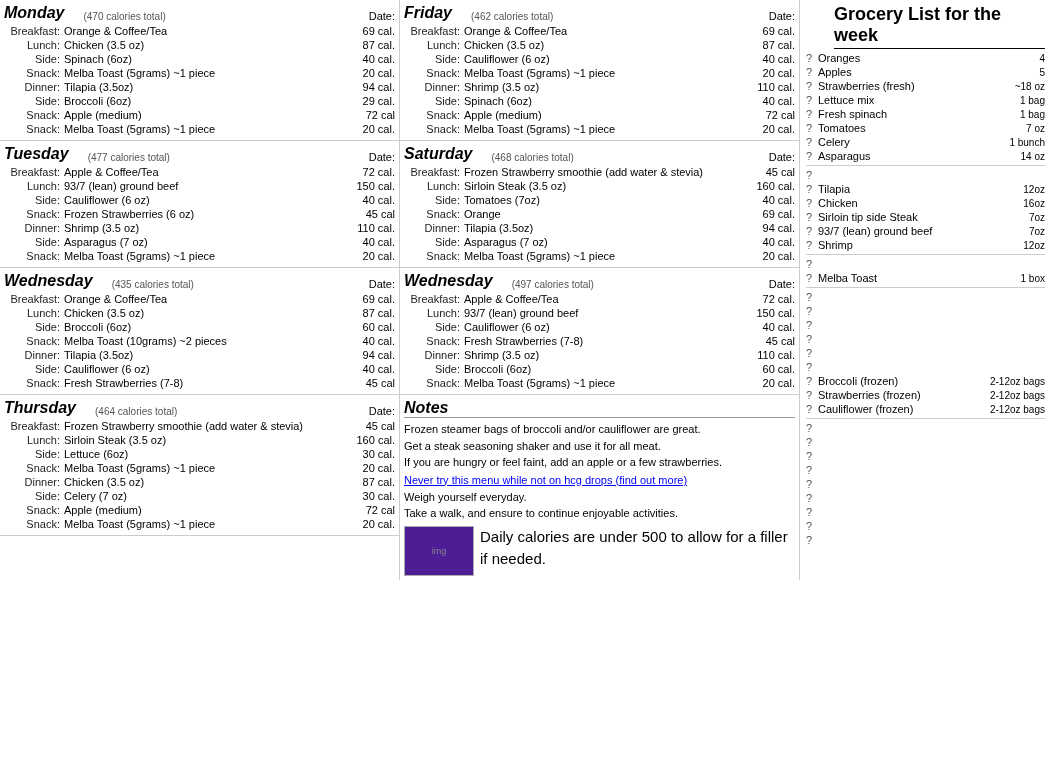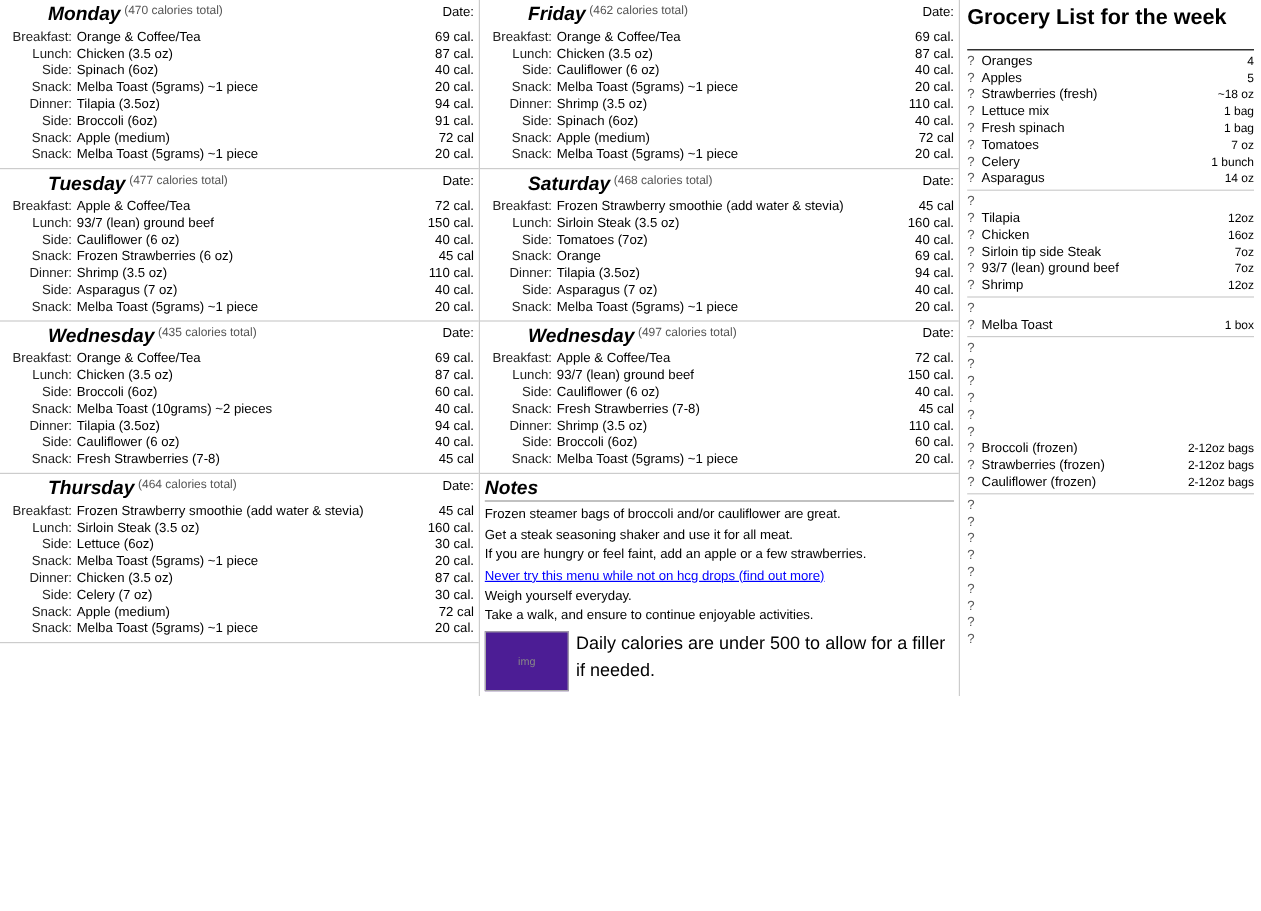--- a/index.html
+++ b/index.html
@@ -25,24 +25,23 @@
     .right-col {
       width: 251px;
       padding: 4px 6px;
     }
     .day-section {
       border-bottom: 1px solid #ccc;
       padding: 2px 4px 4px 4px;
     }
     .day-header {
       display: flex;
-      align-items: flex-start;
-      gap: 3px;
+      align-items: flex-end;
+      gap: 19px;
       padding: 2px 0;
-      margin-left: 36px;
     }
     .day-title {
       font-size: 16px;
       font-weight: bold;
       font-style: italic;
     }
     .day-calories {
       font-size: 10px;
       color: #555;
     }
@@ -70,22 +69,23 @@
     .meal-cal {
       text-align: right;
       min-width: 55px;
       font-size: 11px;
     }
     
     .grocery-title {
       font-size: 18px;
       font-weight: bold;
       border-bottom: 1px solid #000;
-      padding-bottom: 16px;
+      padding-bottom: 2px;
       margin-bottom: 2px;
+      margin-left: 28px;
     }
     .grocery-row {
       display: flex;
       align-items: baseline;
       padding: 1px 0;
       font-size: 11px;
     }
     .grocery-q {
       width: 12px;
       color: #555;
@@ -181,21 +181,21 @@
       <span class="meal-cal">20 cal.</span>
     </div>
           <div class="meal-row">
       <span class="meal-label">Dinner:</span>
       <span class="meal-desc">Tilapia (3.5oz)</span>
       <span class="meal-cal">94 cal.</span>
     </div>
           <div class="meal-row">
       <span class="meal-label">Side:</span>
       <span class="meal-desc">Broccoli (6oz)</span>
-      <span class="meal-cal">91 cal.</span>
+      <span class="meal-cal">29 cal.</span>
     </div>
           <div class="meal-row">
       <span class="meal-label">Snack:</span>
       <span class="meal-desc">Apple (medium)</span>
       <span class="meal-cal">72 cal</span>
     </div>
           <div class="meal-row">
       <span class="meal-label">Snack:</span>
       <span class="meal-desc">Melba Toast (5grams) ~1 piece</span>
       <span class="meal-cal">20 cal.</span>

